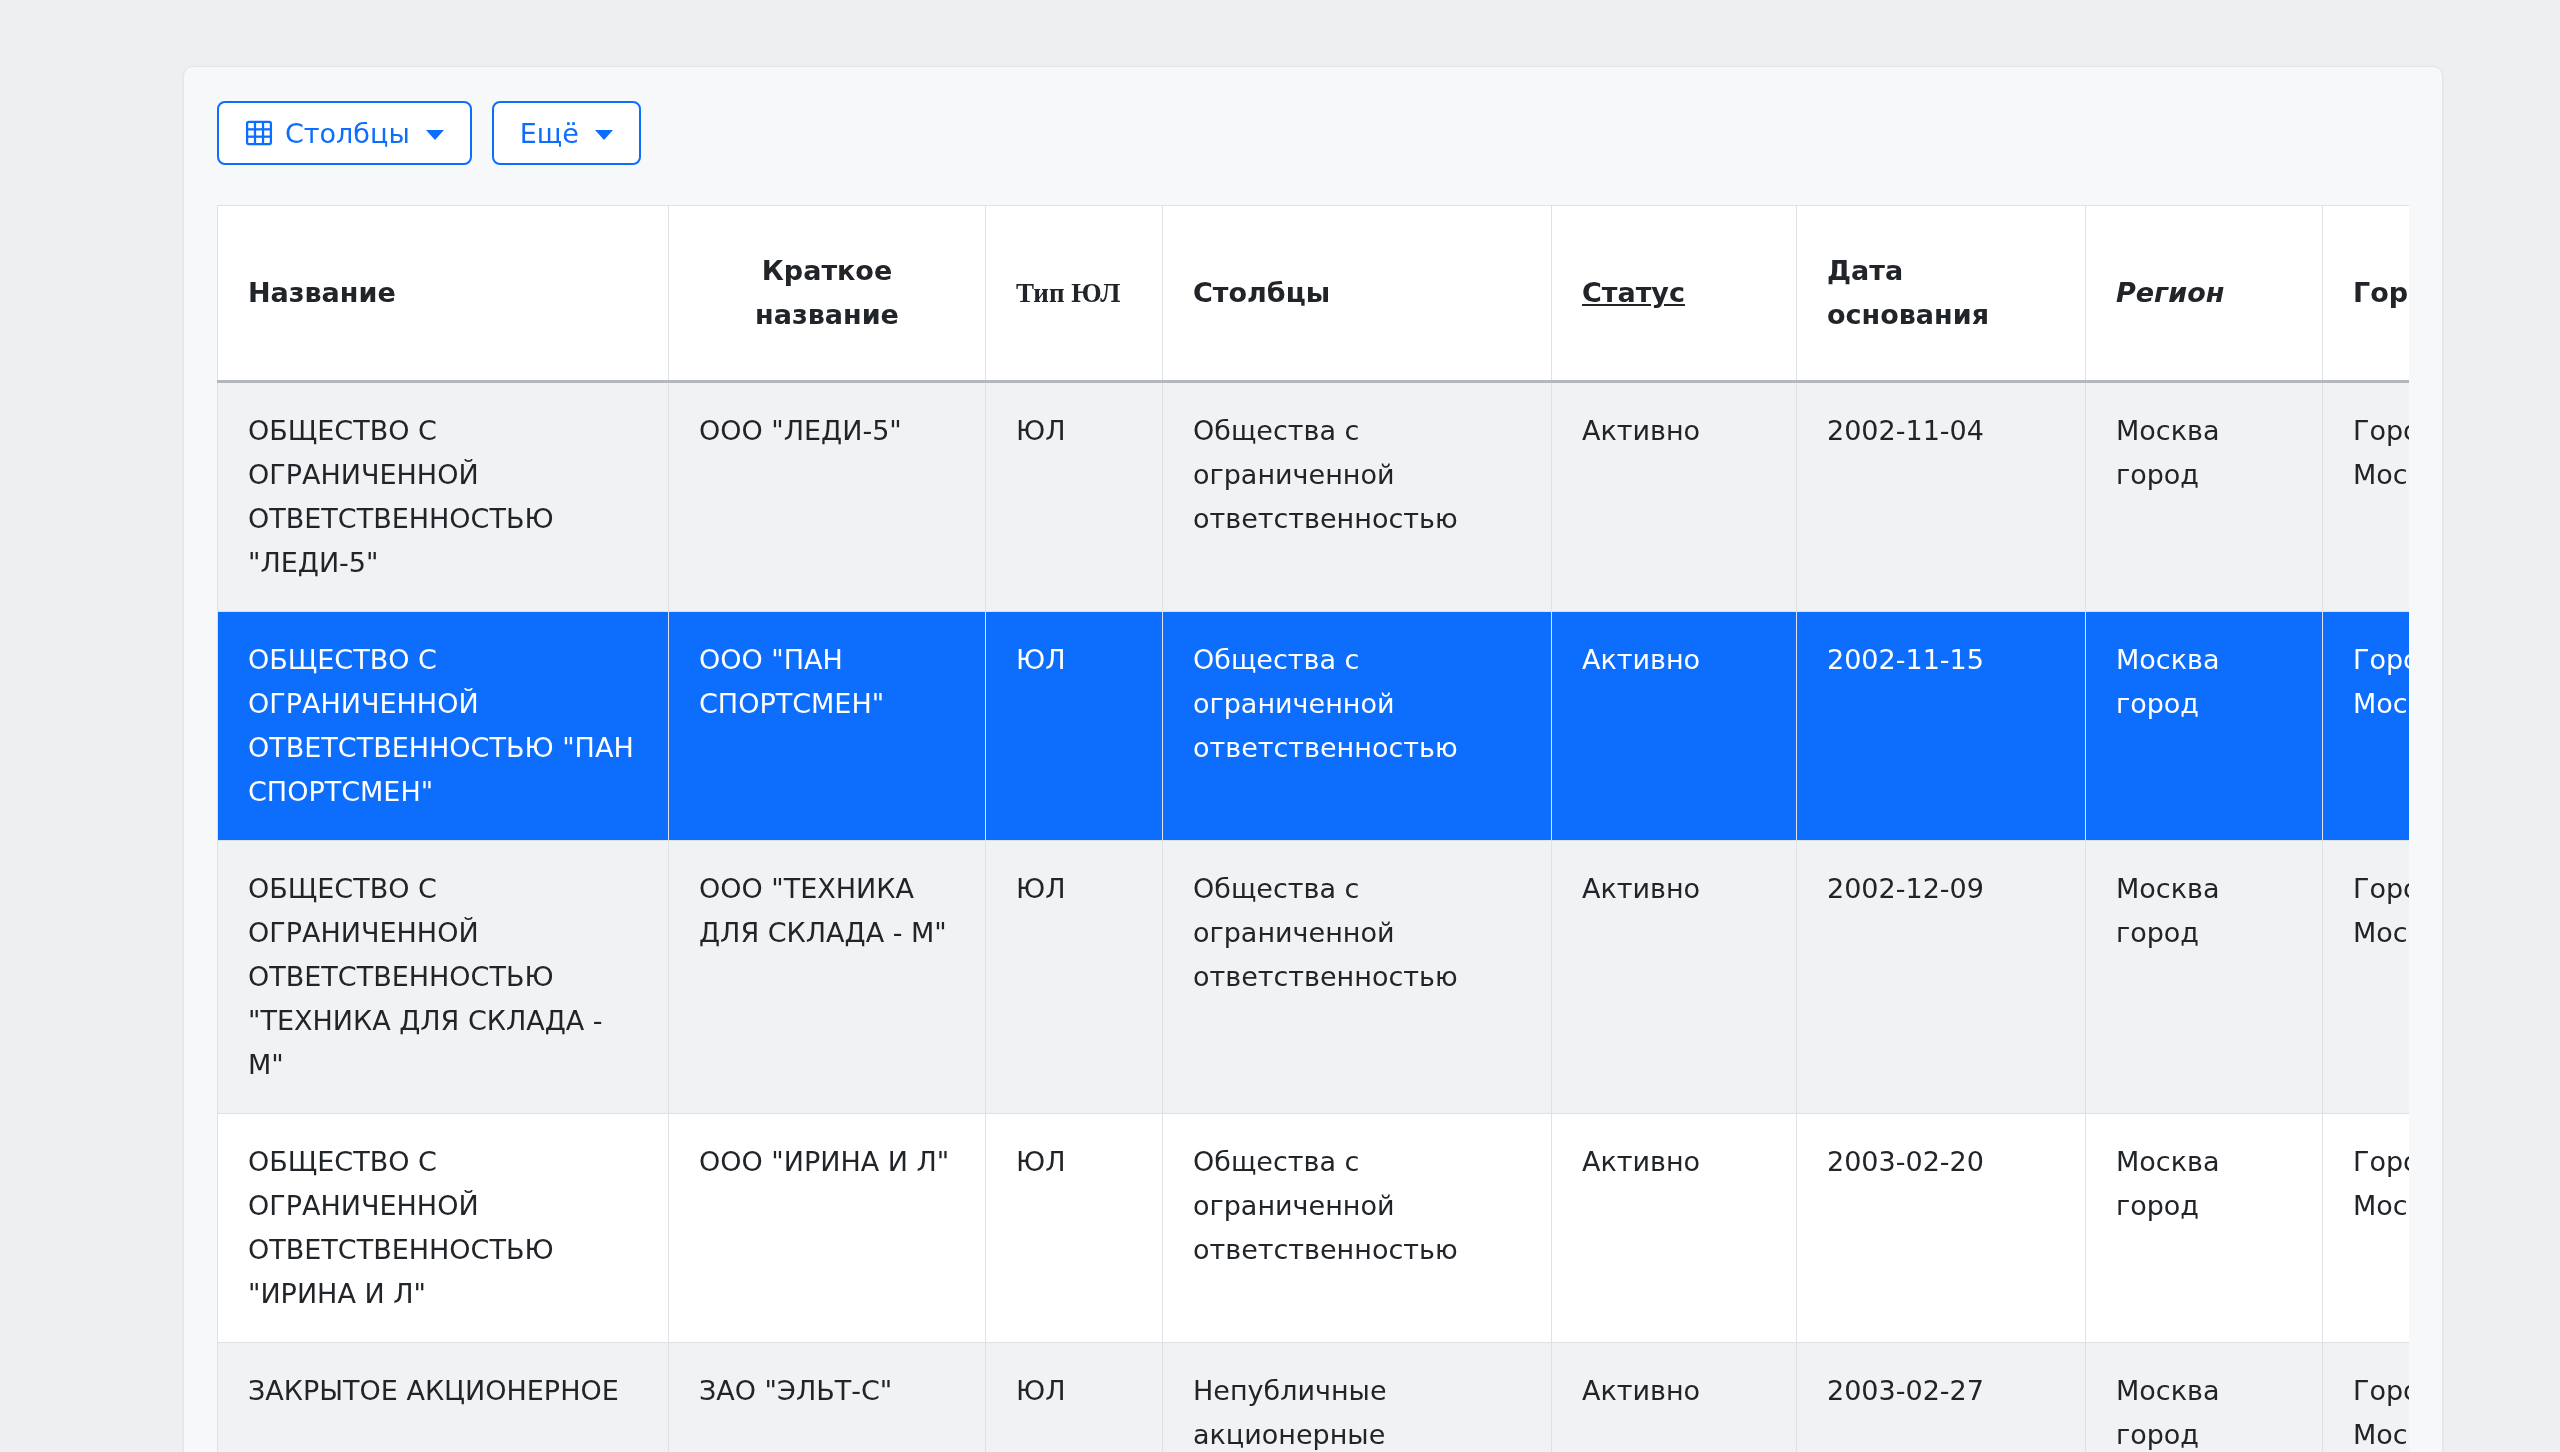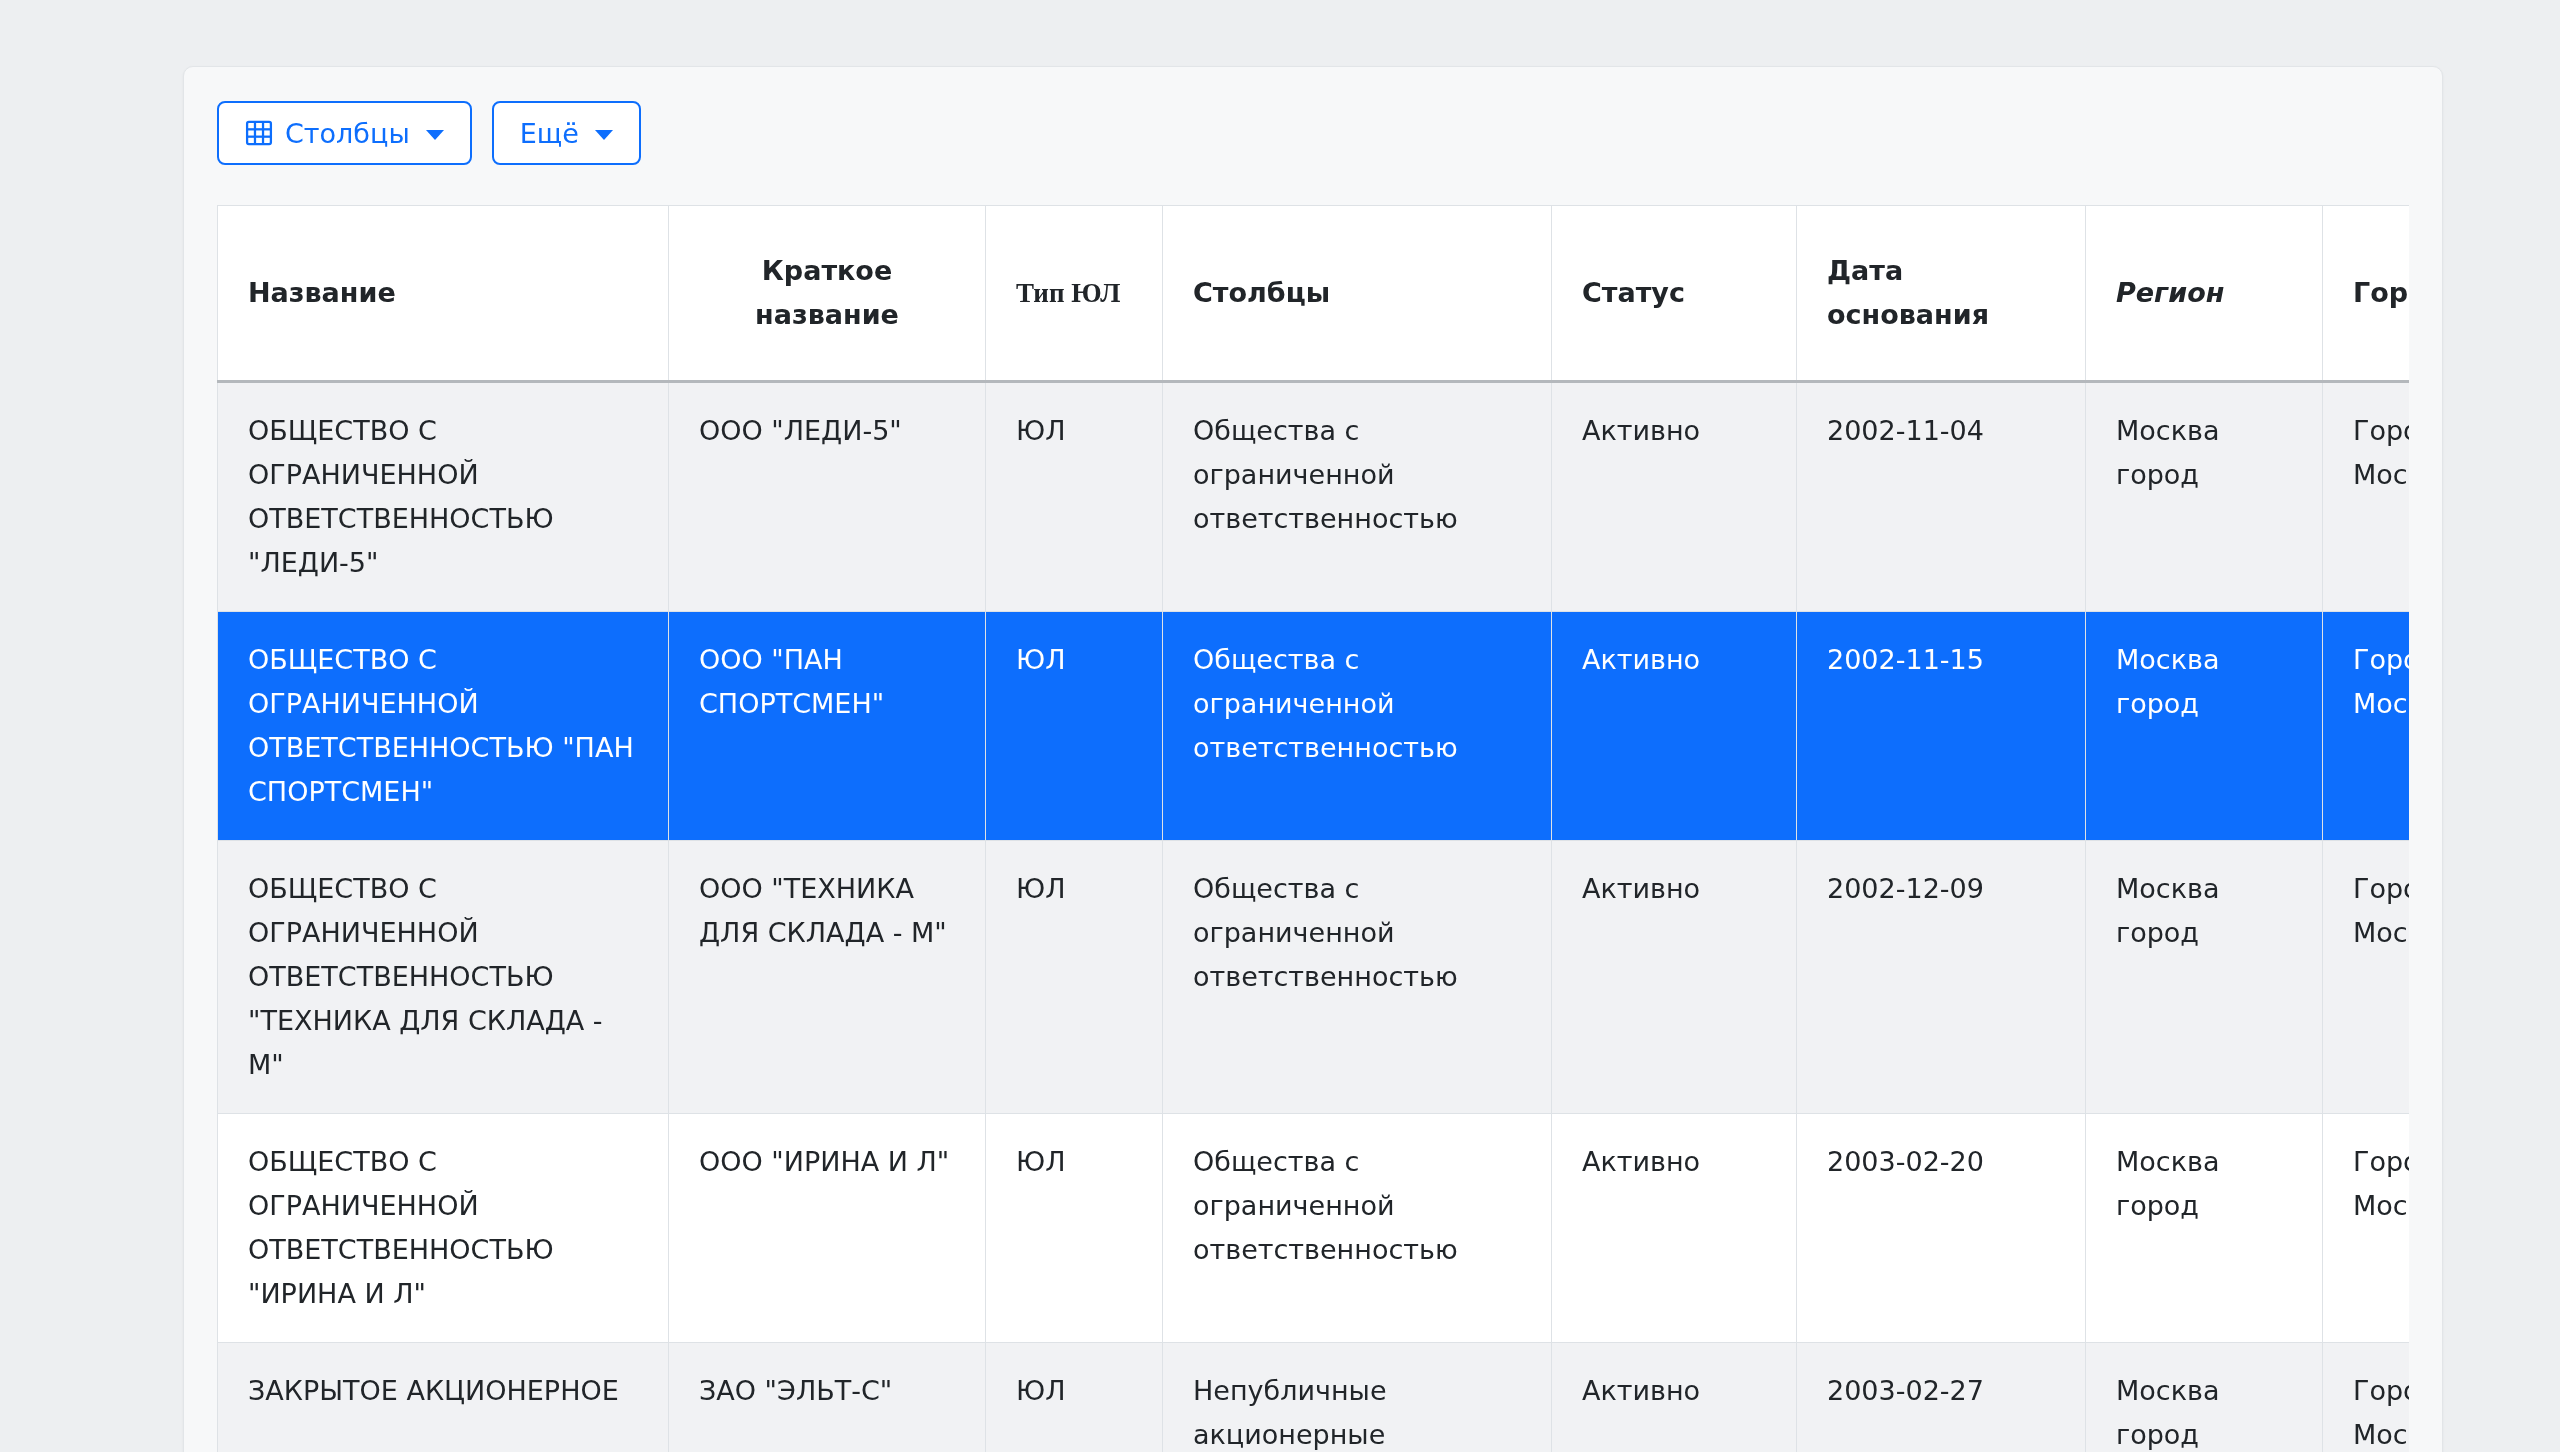--- a/index.html
+++ b/index.html
@@ -122,21 +122,21 @@
   </div>
 
   <div class="table-wrap">
     <table class="data-table">
       <thead>
         <tr>
             <th style="width: 390px;">Название</th>
             <th style="width: 256px; text-align: center;">Краткое название</th>
             <th style="width: 116px; font-family: Liberation Serif, serif;">Тип ЮЛ</th>
             <th style="width: 328px;">Столбцы</th>
-            <th style="width: 184px;">Статус</th>
+            <th style="width: 184px; text-decoration: underline;">Статус</th>
             <th style="width: 228px; margin-left: 28px;">Дата основания</th>
             <th style="width: 176px; font-style: italic;">Регион</th>
             <th style="width: 174px;">Город</th>
           </tr>
       </thead>
       <tbody>
           <tr>
             <td>ОБЩЕСТВО С ОГРАНИЧЕННОЙ ОТВЕТСТВЕННОСТЬЮ "ЛЕДИ-5"</td>
             <td>ООО "ЛЕДИ-5"</td>
             <td>ЮЛ</td>

